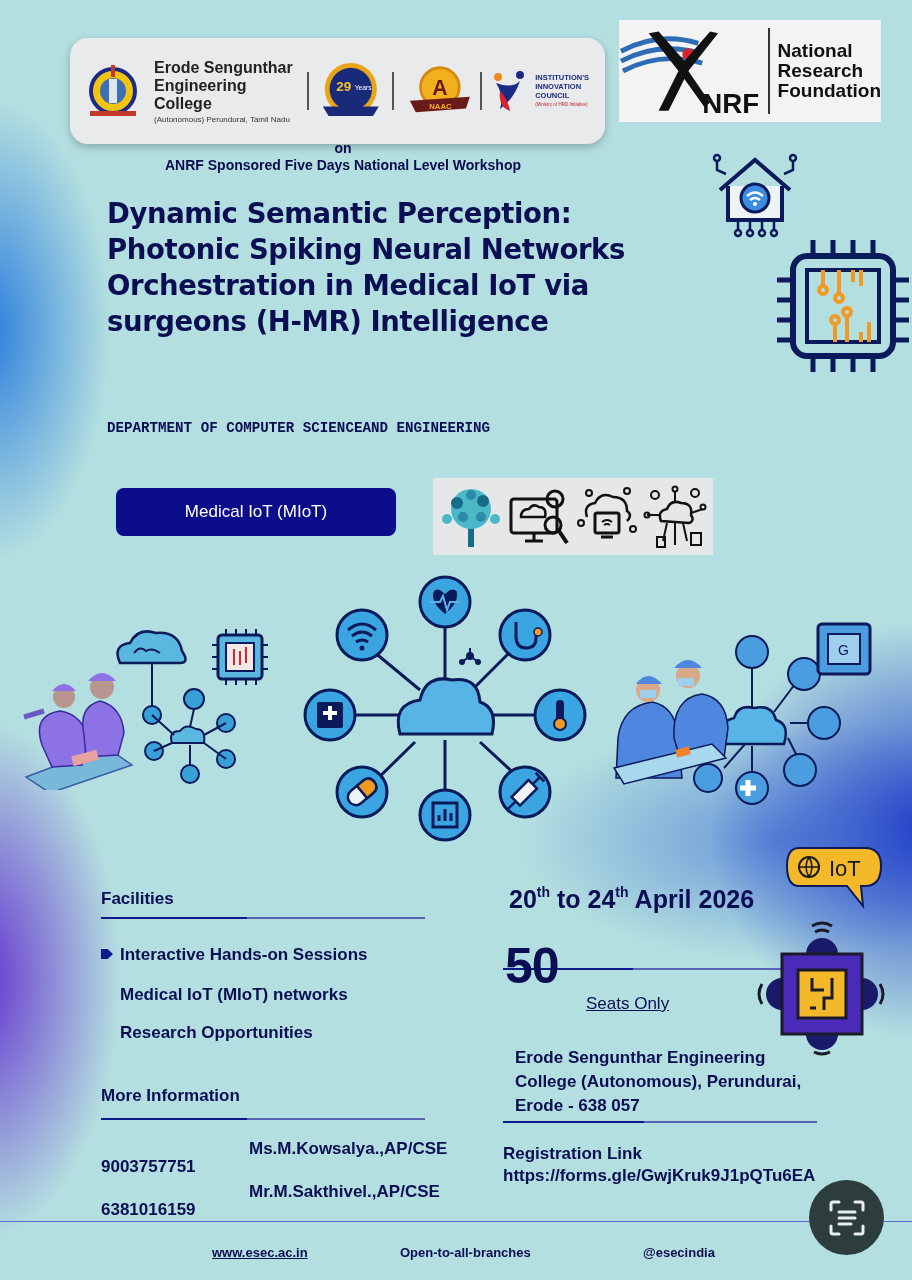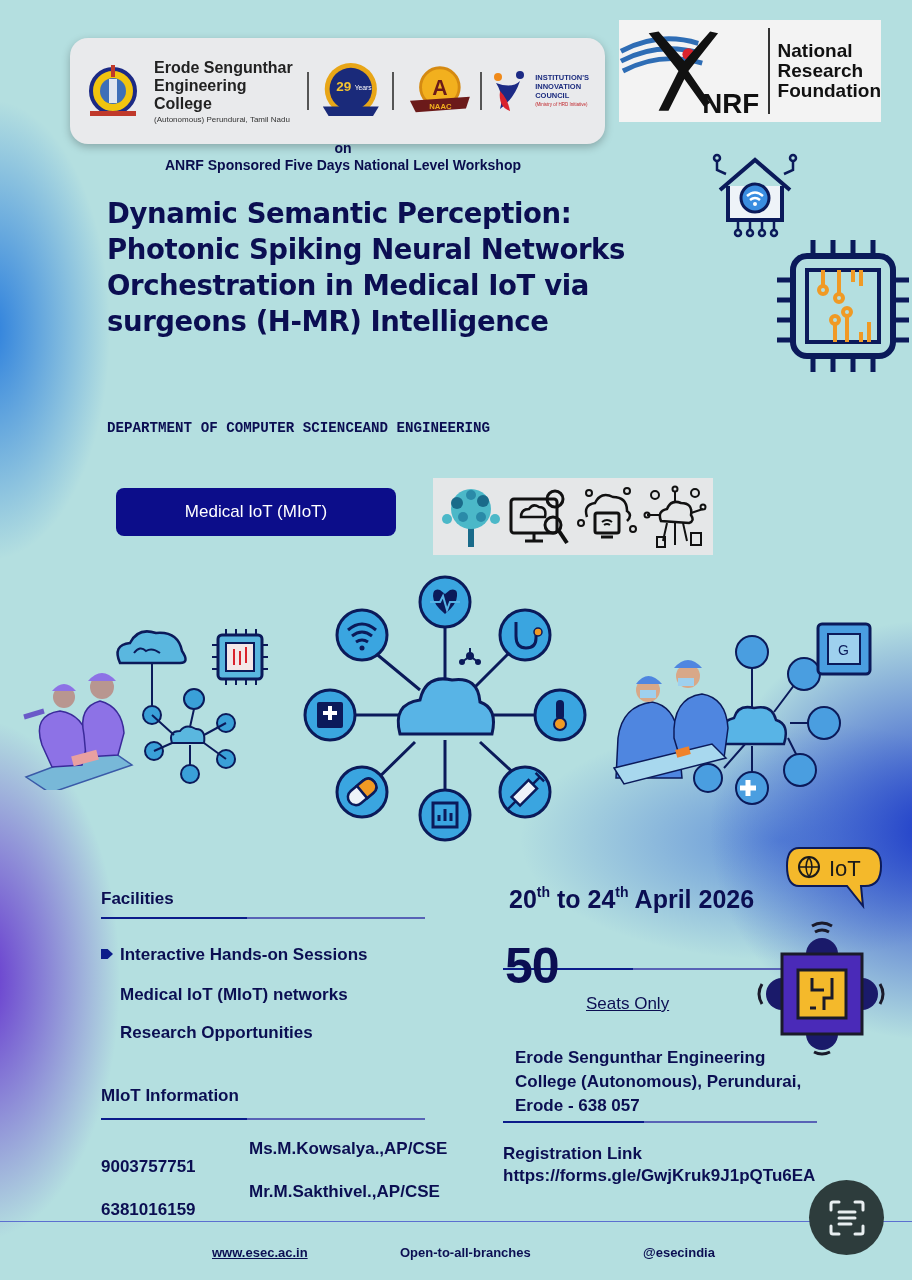--- a/index.html
+++ b/index.html
@@ -352,21 +352,21 @@
 </svg>
 
 <div class="abs section-title" style="left:101px;top:889px">Facilities</div>
 <div class="abs rule" style="left:101px;top:917px;width:324px"></div>
 <div class="abs fac-item" style="left:101px;top:945px">
   <span class="bullet"></span><span>Interactive Hands-on Sessions</span>
 </div>
 <div class="abs fac-item" style="left:120px;top:985px">Medical IoT (MIoT) networks</div>
 <div class="abs fac-item" style="left:120px;top:1023px">Research Opportunities</div>
 
-<div class="abs section-title" style="left:101px;top:1086px">MIoT Information</div>
+<div class="abs section-title" style="left:101px;top:1086px">More Information</div>
 <div class="abs rule" style="left:101px;top:1118px;width:324px"></div>
 <div class="abs contacts">
   <div class="row">
     <span class="ph">9003757751</span>
     <span>Ms.M.Kowsalya.,AP/CSE</span>
   </div>
   <div class="row">
     <span class="ph">6381016159</span>
     <span>Mr.M.Sakthivel.,AP/CSE</span>
   </div>

